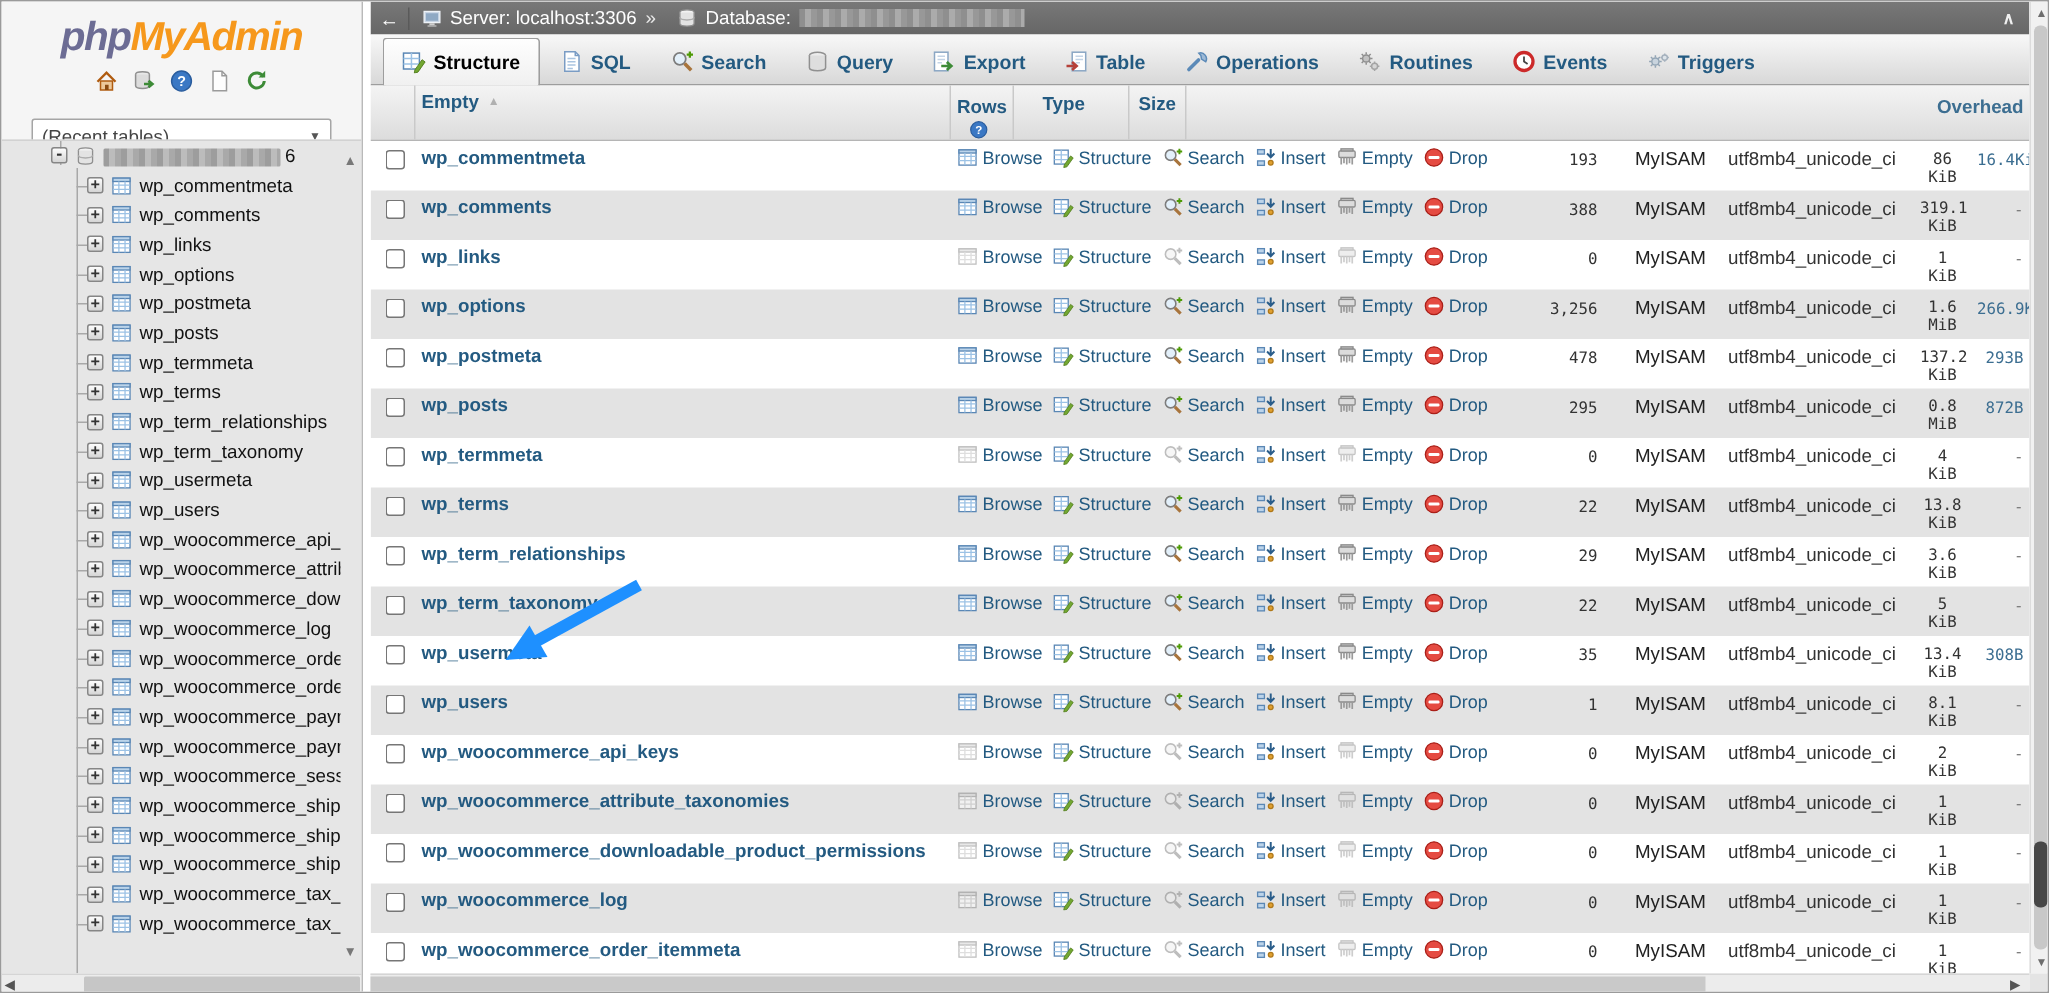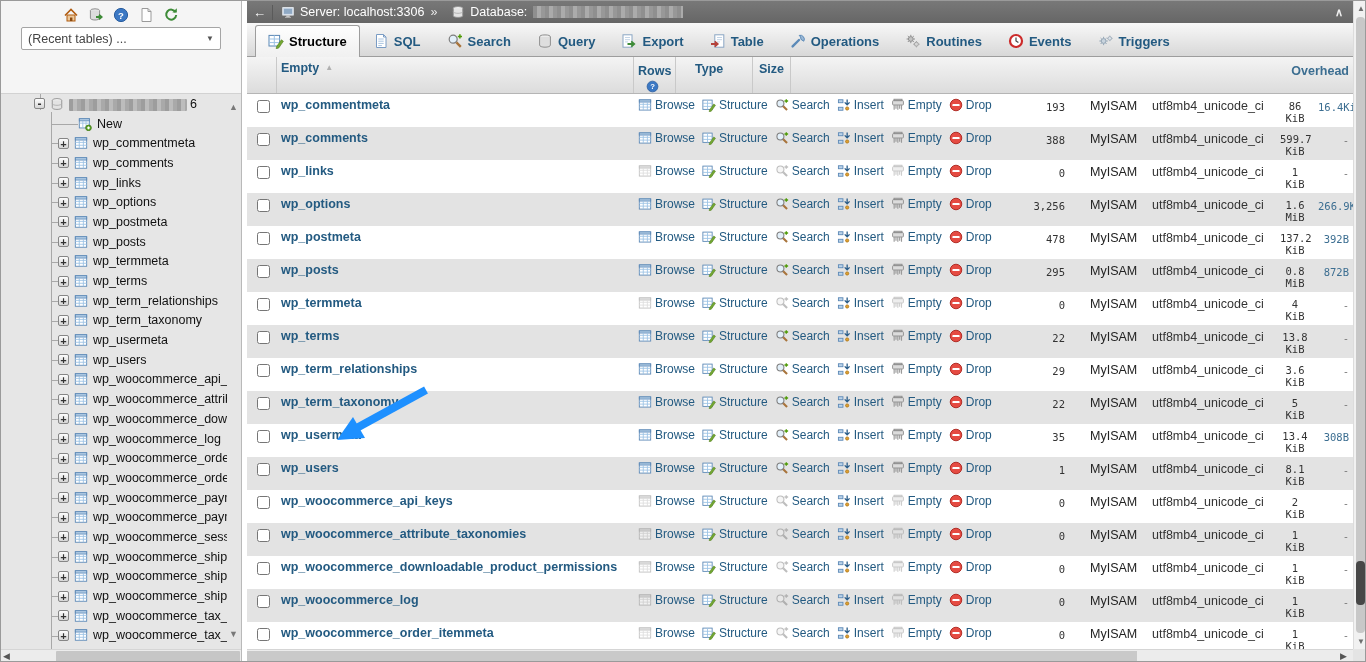--- a/index.html
+++ b/index.html
@@ -8,21 +8,21 @@
        font-family:"Liberation Sans",sans-serif;background:#fff;overflow:hidden;}
 
   
   .sidebar{position:absolute;left:0;top:0;width:240px;height:648px;background:#f5f5f5;overflow:hidden;}
   .divider{position:absolute;left:240px;top:0;width:6px;height:662px;background:#fff;border-left:1px solid #b9b9b9;}
   .logo{margin-top:8px;text-align:center;font-weight:bold;font-style:italic;font-size:27px;letter-spacing:-1px;}
   .logo-php{color:#6c6c94;}
   .logo-my{color:#f6981c;}
   .logo-toolbar{display:flex;justify-content:center;gap:9px;margin-top:6px;}
   .logo-toolbar .ico svg{width:16px;height:16px;}
-  .recent-select{margin:0 auto 0 auto;width:200px;height:23px;border:1px solid #a5a5a5;border-radius:2px;
+  .recent-select{margin:12px auto 0 auto;width:200px;height:23px;border:1px solid #a5a5a5;border-radius:2px;
        background:#fff;font-size:12.5px;color:#444;display:flex;align-items:center;padding:0 6px;justify-content:space-between;}
   .recent-caret{font-size:8px;color:#555;}
   .tree-panel{position:absolute;left:0;top:92px;width:240px;height:556px;background:#e6e6e6;border-top:1px solid #d2d2d2;overflow:hidden;}
   .tree-vline{position:absolute;left:50px;top:18px;width:1px;height:540px;background:#a8a8a8;}
   .tree-vline2{position:absolute;left:39px;top:0;width:1px;height:16px;background:#a8a8a8;}
   .titem{position:relative;height:19.7px;display:flex;align-items:center;white-space:nowrap;overflow:hidden;width:226px;cursor:pointer;}
   .titem-db{padding-left:33px;}
   .titem-child{padding-left:57px;}
   .titem-new{padding-left:77px;}
   .titem-child::before{content:"";position:absolute;left:50px;top:10px;width:7px;height:1px;background:#a8a8a8;}
@@ -109,20 +109,21 @@
   .corner{position:absolute;left:1352px;top:648px;width:14px;height:14px;background:#e4e4e4;}
 
   .annotation{position:absolute;left:0;top:0;width:1366px;height:662px;pointer-events:none;z-index:50;}
 </style>
 </head>
 <body>
 
 <div class="app">
 
   <aside class="sidebar">
+    <div class="logo"><span class="logo-php">php</span><span class="logo-my">MyAdmin</span></div>
     <div class="logo-toolbar">
         <span class="ico"><svg viewBox="0 0 16 16">
             <path d="M2 8.5 8 2.5l6 6" fill="none" stroke="#b05c10" stroke-width="1.6"></path>
             <rect x="4" y="8" width="8" height="6" fill="#ecc89a" stroke="#b05c10"></rect>
             <rect x="7" y="10.5" width="2.4" height="3.5" fill="#8a4a10"></rect>
           </svg></span>
         <span class="ico"><svg viewBox="0 0 16 16">
             <ellipse cx="7" cy="3.6" rx="4.6" ry="1.8" fill="#e8e8e8" stroke="#8f8f8f"></ellipse>
             <path d="M2.4 3.6v7.6c0 1 2 1.8 4.6 1.8s4.6-.8 4.6-1.8V3.6" fill="#dcdcdc" stroke="#8f8f8f"></path>
             <path d="M8 10h5M11 7.8l2.6 2.2L11 12.2" fill="none" stroke="#3d8b37" stroke-width="1.8"></path>
@@ -152,32 +153,20 @@
         <span class="ico" id="db-ico">
             <svg viewBox="0 0 16 16">
               <ellipse cx="8" cy="3.8" rx="5.4" ry="2" fill="#f2f2f2" stroke="#8f8f8f"></ellipse>
               <path d="M2.6 3.8v8.4c0 1.1 2.4 2 5.4 2s5.4-.9 5.4-2V3.8" fill="#e3e3e3" stroke="#8f8f8f"></path>
               <path d="M2.6 7.5c0 1.1 2.4 2 5.4 2s5.4-.9 5.4-2" fill="none" stroke="#adadad"></path>
             </svg>
           </span>
         <span class="tree-label"><span class="blur-box db-blur"></span><span>6</span></span>
       </div>
       <div id="tree-items">
-          <div class="titem titem-new">
-            <span class="ico">
-              <svg viewBox="0 0 16 16">
-                <rect x="1.5" y="2" width="11.5" height="10.5" fill="#fff" stroke="#5a87b5"></rect>
-                <rect x="1.5" y="2" width="11.5" height="2.4" fill="#bcd4ea" stroke="#5a87b5"></rect>
-                <path d="M1.5 7h11.5M5.5 4.4V12.5M9.2 4.4V12.5" stroke="#9cc2e5" fill="none"></path>
-                <circle cx="12" cy="12.4" r="3.2" fill="#61a62c" stroke="#3f7a14"></circle>
-                <path d="M12 10.8v3.2M10.4 12.4h3.2" stroke="#fff" stroke-width="1.2"></path>
-              </svg>
-            </span>
-            <span class="tree-label">New</span>
-          </div>
           <div class="titem titem-child">
             <span class="exp">+</span>
             <span class="ico">
               <svg viewBox="0 0 16 16">
                 <rect x="1.5" y="2" width="13" height="12" fill="#fff" stroke="#5a87b5"></rect>
                 <rect x="1.5" y="2" width="13" height="2.6" fill="#bcd4ea" stroke="#5a87b5"></rect>
                 <path d="M1.5 7.3h13M1.5 10.6h13M6 4.6V14M10.7 4.6V14" stroke="#9cc2e5" fill="none"></path>
               </svg>
             </span>
             <span class="tree-label">wp_commentmeta</span>
@@ -751,21 +740,21 @@
                   <circle cx="8" cy="8" r="6.6" fill="#e54b42" stroke="#a91f18"></circle>
                   <rect x="3.8" y="6.9" width="8.4" height="2.3" rx="1" fill="#fff"></rect>
                 </svg>
               </span>
               <span>Drop</span>
             </span>
           </div>
           <div class="cell c-rows mono">388</div>
           <div class="cell c-type">MyISAM</div>
           <div class="cell c-coll">utf8mb4_unicode_ci</div>
-          <div class="cell c-size mono">599.7
+          <div class="cell c-size mono">319.1
 KiB</div>
           <div class="cell c-over mono dash">-</div>
         </div>
         <div class="trow odd">
           <div class="cell c-check"><input type="checkbox" style=""></div>
           <div class="cell c-name"><span class="tname">wp_links</span></div>
           <div class="cell c-action">
             <span class="act">
               <span class="ico dim">
                 <svg viewBox="0 0 16 16">
@@ -968,21 +957,21 @@
                 </svg>
               </span>
               <span>Drop</span>
             </span>
           </div>
           <div class="cell c-rows mono">478</div>
           <div class="cell c-type">MyISAM</div>
           <div class="cell c-coll">utf8mb4_unicode_ci</div>
           <div class="cell c-size mono">137.2
 KiB</div>
-          <div class="cell c-over mono">392B</div>
+          <div class="cell c-over mono">293B</div>
         </div>
         <div class="trow even">
           <div class="cell c-check"><input type="checkbox" style=""></div>
           <div class="cell c-name"><span class="tname">wp_posts</span></div>
           <div class="cell c-action">
             <span class="act">
               <span class="ico">
                 <svg viewBox="0 0 16 16">
                   <rect x="1.5" y="2.2" width="13" height="11.6" fill="#fff" stroke="#5a87b5"></rect>
                   <rect x="1.5" y="2.2" width="13" height="2.4" fill="#bcd4ea" stroke="#5a87b5"></rect>

